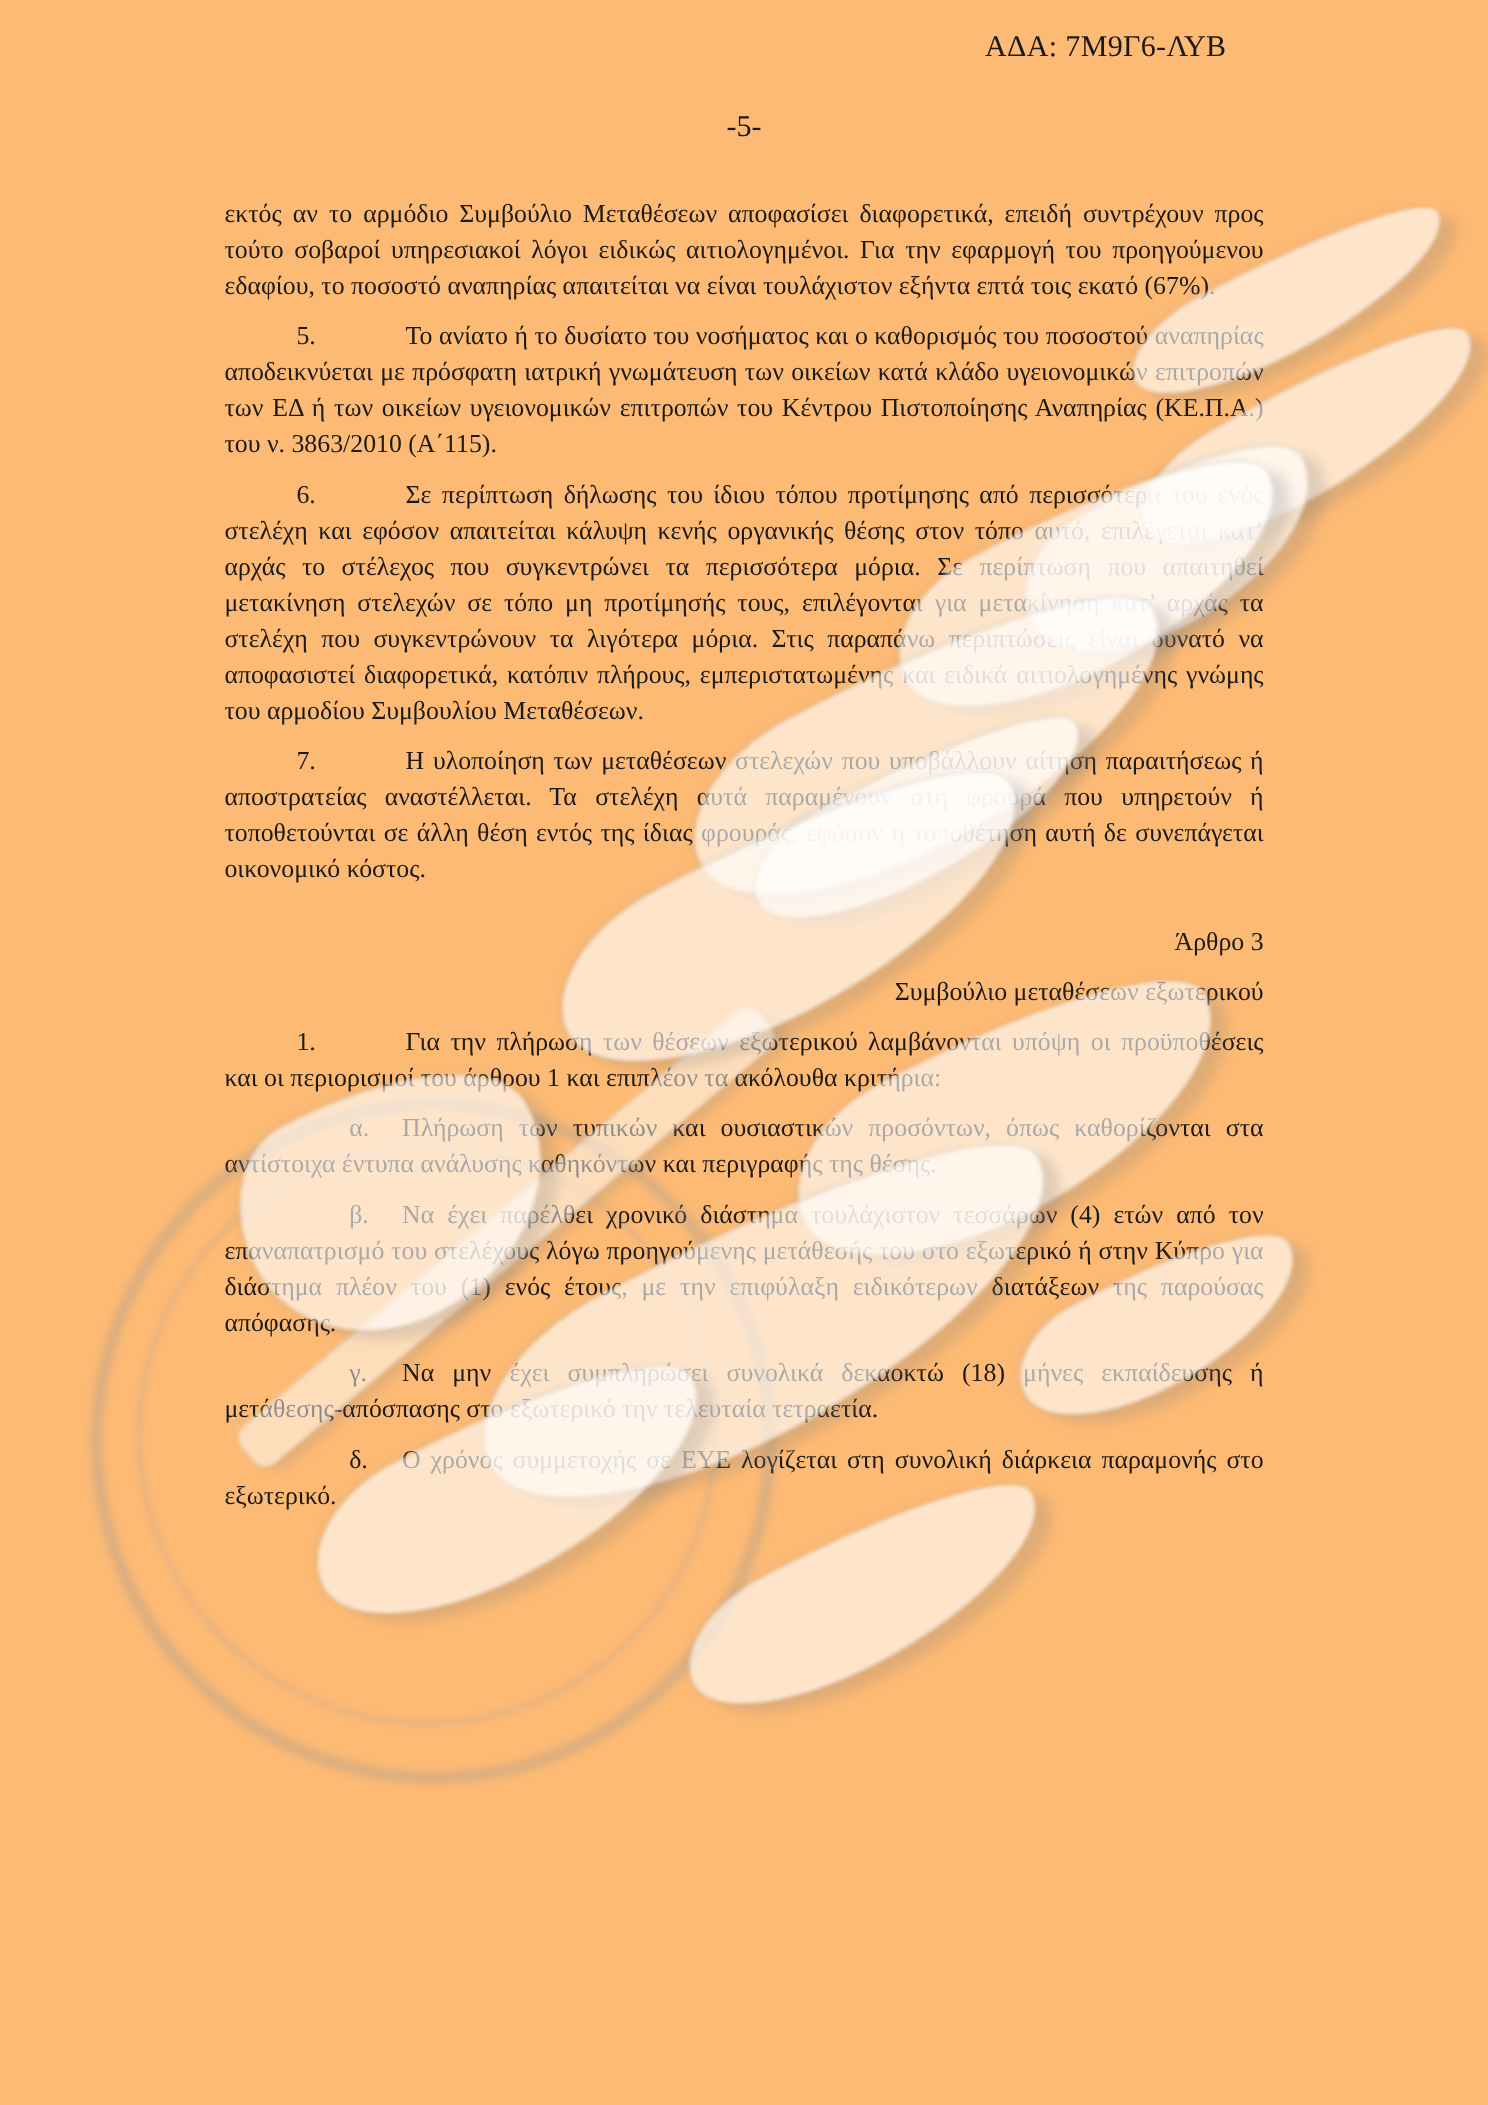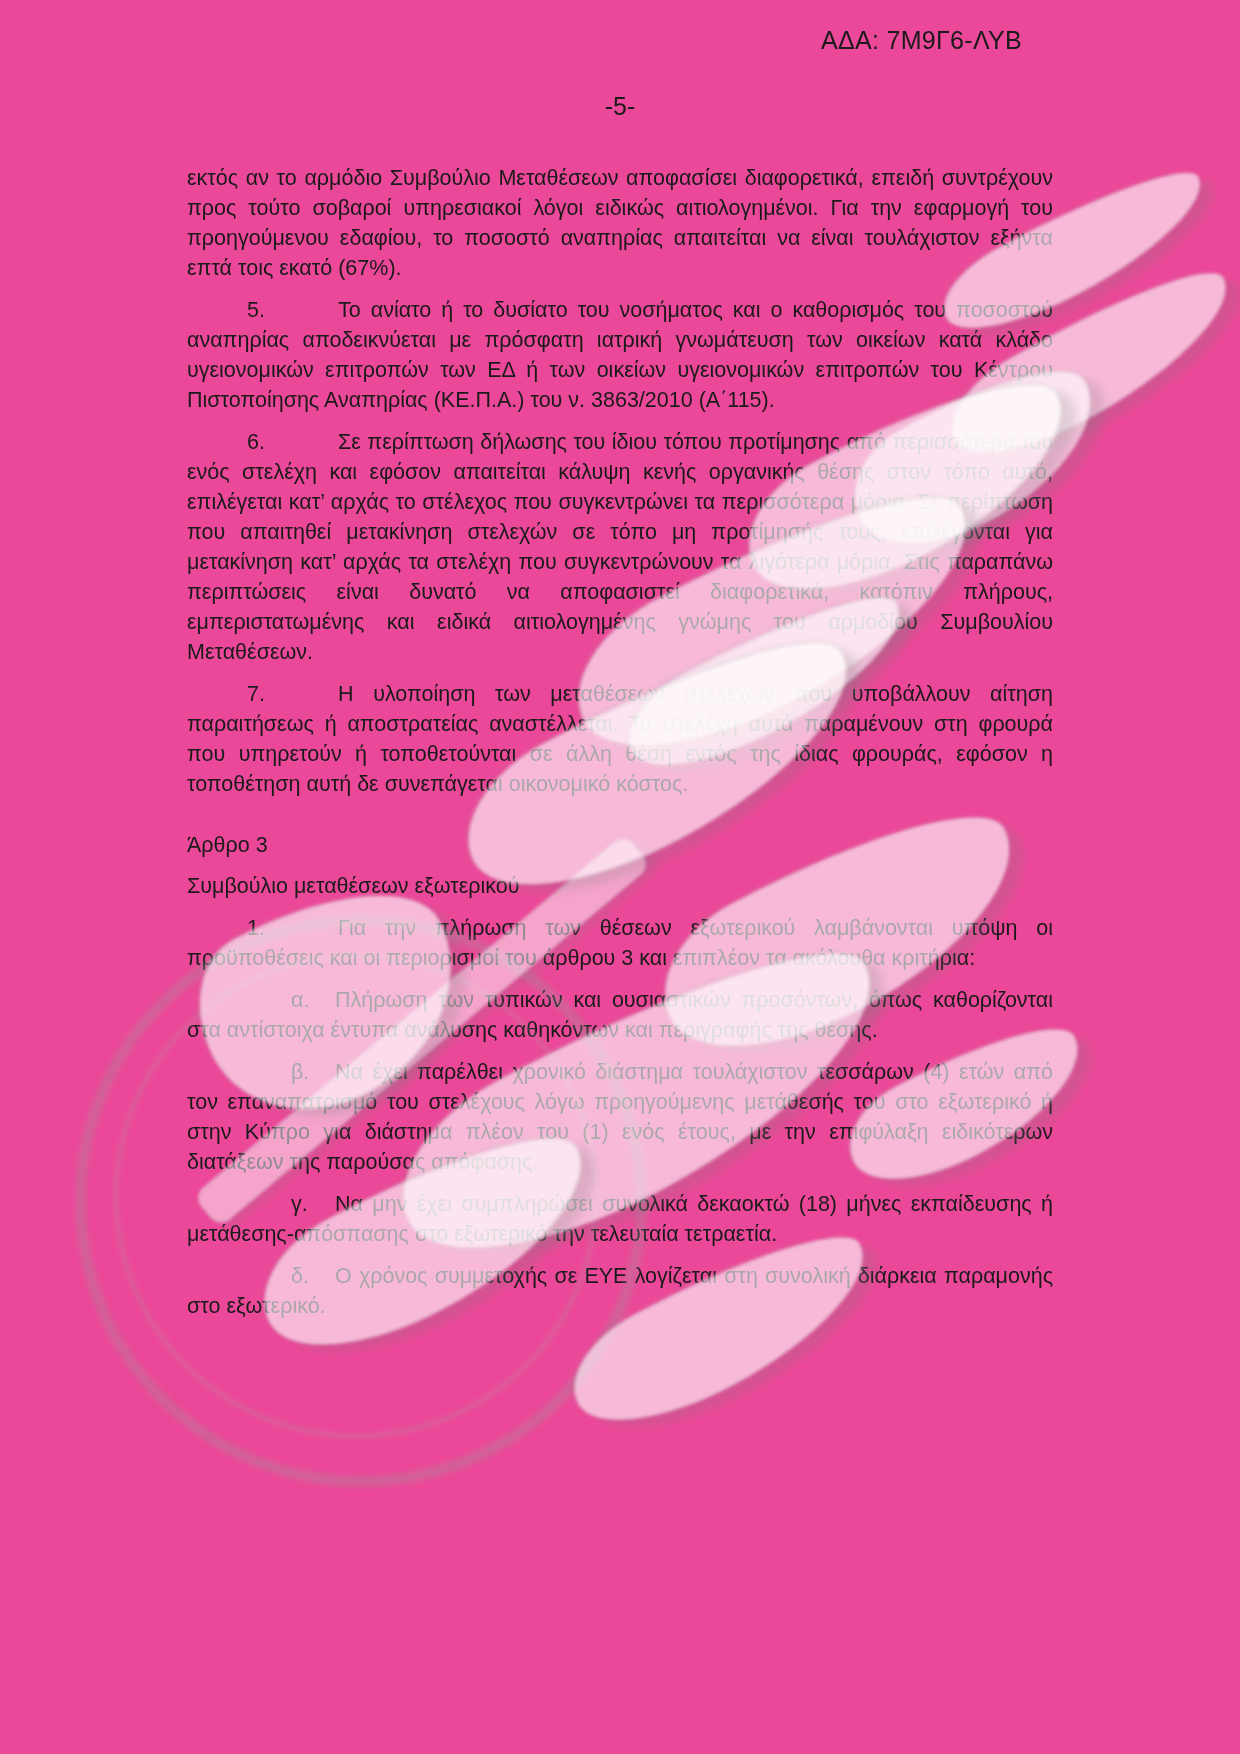--- a/index.html
+++ b/index.html
@@ -1,23 +1,23 @@
 <!DOCTYPE html>
 <html lang="el"><head>
 <meta charset="utf-8">
 <style>
   html, body { margin: 0; padding: 0; background: #e8e8e8; }
   .page {
     position: relative;
     width: 1240px;
     height: 1754px;
     margin: 0 auto;
-    background: #ec4899;
+    background: #fdba74;
     overflow: hidden;
-    font-family: Liberation Sans, sans-serif;
+    font-family: Liberation Serif, serif;
     color: #1a1a1a;
   }
 
   
   .ada-label {
     position: absolute;
     top: 26px;
     right: 218px;
     font-size: 25px;
     letter-spacing: 0.3px;
@@ -51,21 +51,21 @@
   .doc-body p.lettered { text-indent: 104px; }
   .doc-body p.plain    { text-indent: 0; }
   .marker {
     display: inline-block;
     text-indent: 0;
     white-space: pre;
   }
   .numbered .marker { width: 91px; }
   .lettered .marker { width: 44px; }
   .heading, .subheading {
-    text-align: left;
+    text-align: right;
     text-indent: 0;
   }
   .heading    { margin: 31px 0 11px 0 !important; }
   .subheading { margin: 0 0 12px 0 !important; }
 
   
   .wm { position: absolute; pointer-events: none; z-index: 2; }
   .smudge {
     background: rgba(255,255,255,0.62);
     border: 2px solid rgba(158,158,158,0.20);
@@ -120,20 +120,20 @@
 
   <div class="page-number">-5-</div>
 
   <div class="doc-body">
       <p class="plain"><span>εκτός αν το αρμόδιο Συμβούλιο Μεταθέσεων αποφασίσει διαφορετικά, επειδή συντρέχουν προς τούτο σοβαροί υπηρεσιακοί λόγοι ειδικώς αιτιολογημένοι. Για την εφαρμογή του προηγούμενου εδαφίου, το ποσοστό αναπηρίας απαιτείται να είναι τουλάχιστον εξήντα επτά τοις εκατό (67%).</span></p>
       <p class="numbered"><span class="marker">5.</span><span>Το ανίατο ή το δυσίατο του νοσήματος και ο καθορισμός του ποσοστού αναπηρίας αποδεικνύεται με πρόσφατη ιατρική γνωμάτευση των οικείων κατά κλάδο υγειονομικών επιτροπών των ΕΔ ή των οικείων υγειονομικών επιτροπών του Κέντρου Πιστοποίησης Αναπηρίας (ΚΕ.Π.Α.) του ν. 3863/2010 (Α΄115).</span></p>
       <p class="numbered"><span class="marker">6.</span><span>Σε περίπτωση δήλωσης του ίδιου τόπου προτίμησης από περισσότερα του ενός στελέχη και εφόσον απαιτείται κάλυψη κενής οργανικής θέσης στον τόπο αυτό, επιλέγεται κατ’ αρχάς το στέλεχος που συγκεντρώνει τα περισσότερα μόρια. Σε περίπτωση που απαιτηθεί μετακίνηση στελεχών σε τόπο μη προτίμησής τους, επιλέγονται για μετακίνηση κατ’ αρχάς τα στελέχη που συγκεντρώνουν τα λιγότερα μόρια. Στις παραπάνω περιπτώσεις είναι δυνατό να αποφασιστεί διαφορετικά, κατόπιν πλήρους, εμπεριστατωμένης και ειδικά αιτιολογημένης γνώμης του αρμοδίου Συμβουλίου Μεταθέσεων.</span></p>
       <p class="numbered"><span class="marker">7.</span><span>Η υλοποίηση των μεταθέσεων στελεχών που υποβάλλουν αίτηση παραιτήσεως ή αποστρατείας αναστέλλεται. Τα στελέχη αυτά παραμένουν στη φρουρά που υπηρετούν ή τοποθετούνται σε άλλη θέση εντός της ίδιας φρουράς, εφόσον η τοποθέτηση αυτή δε συνεπάγεται οικονομικό κόστος.</span></p>
       <p class="heading"><span>Άρθρο 3</span></p>
       <p class="subheading"><span>Συμβούλιο μεταθέσεων εξωτερικού</span></p>
-      <p class="numbered"><span class="marker">1.</span><span>Για την πλήρωση των θέσεων εξωτερικού λαμβάνονται υπόψη οι προϋποθέσεις και οι περιορισμοί του άρθρου 3 και επιπλέον τα ακόλουθα κριτήρια:</span></p>
+      <p class="numbered"><span class="marker">1.</span><span>Για την πλήρωση των θέσεων εξωτερικού λαμβάνονται υπόψη οι προϋποθέσεις και οι περιορισμοί του άρθρου 1 και επιπλέον τα ακόλουθα κριτήρια:</span></p>
       <p class="lettered"><span class="marker">α.</span><span>Πλήρωση των τυπικών και ουσιαστικών προσόντων, όπως καθορίζονται στα αντίστοιχα έντυπα ανάλυσης καθηκόντων και περιγραφής της θέσης.</span></p>
       <p class="lettered"><span class="marker">β.</span><span>Να έχει παρέλθει χρονικό διάστημα τουλάχιστον τεσσάρων (4) ετών από τον επαναπατρισμό του στελέχους λόγω προηγούμενης μετάθεσής του στο εξωτερικό ή στην Κύπρο για διάστημα πλέον του (1) ενός έτους, με την επιφύλαξη ειδικότερων διατάξεων της παρούσας απόφασης.</span></p>
       <p class="lettered"><span class="marker">γ.</span><span>Να μην έχει συμπληρώσει συνολικά δεκαοκτώ (18) μήνες εκπαίδευσης ή μετάθεσης-απόσπασης στο εξωτερικό την τελευταία τετραετία.</span></p>
       <p class="lettered"><span class="marker">δ.</span><span>Ο χρόνος συμμετοχής σε ΕΥΕ λογίζεται στη συνολική διάρκεια παραμονής στο εξωτερικό.</span></p>
     </div>
 
 </div>
 
 </body></html>

